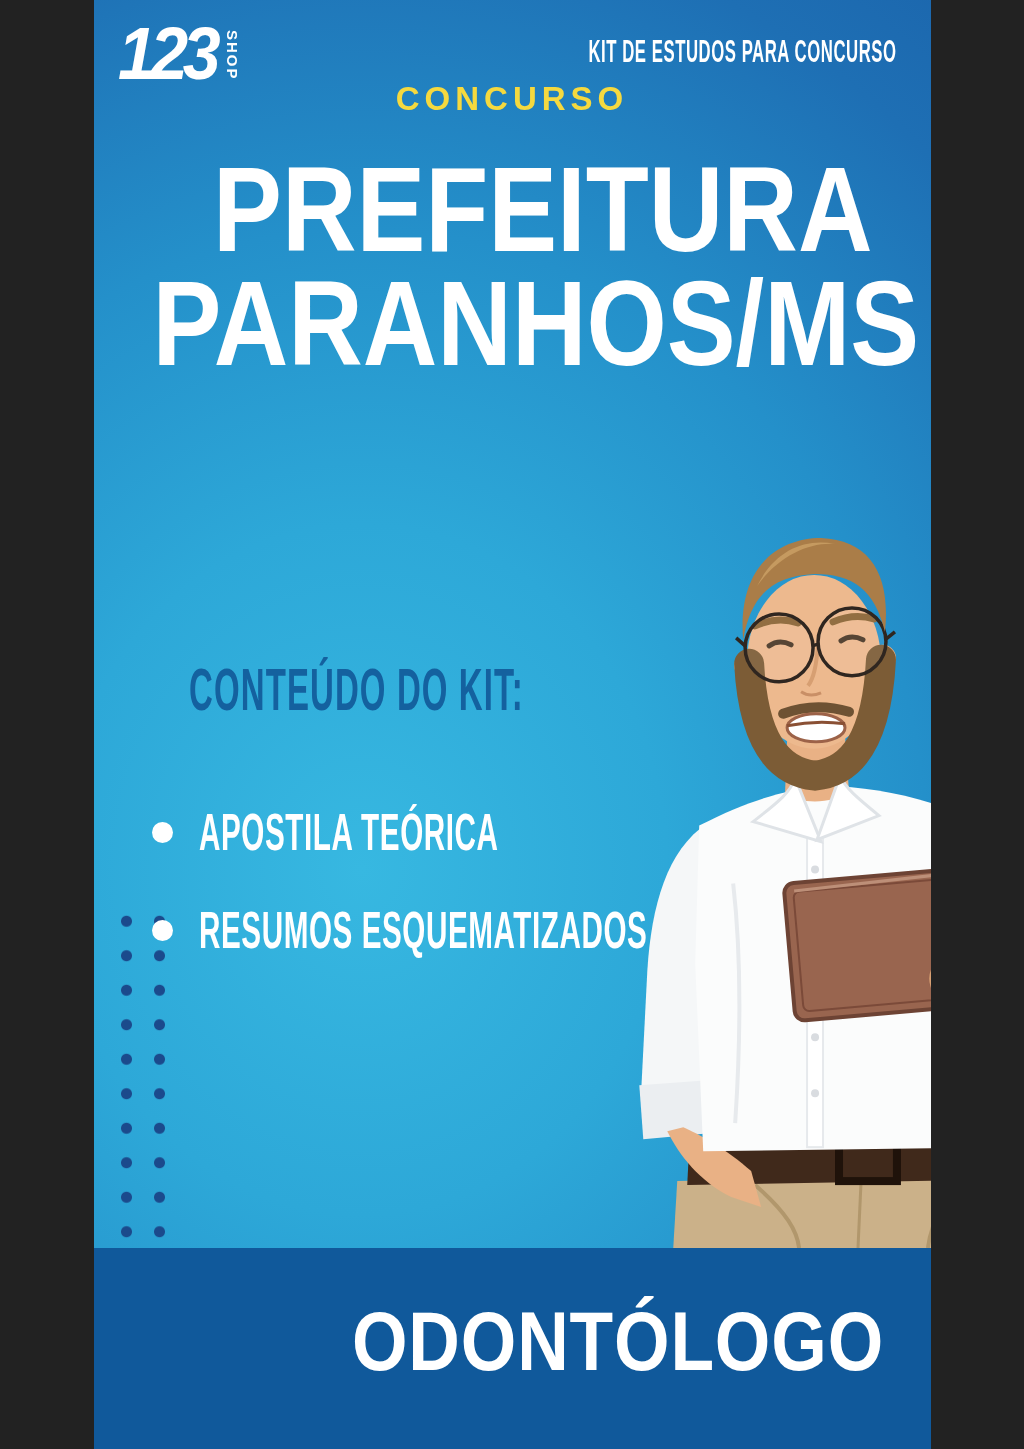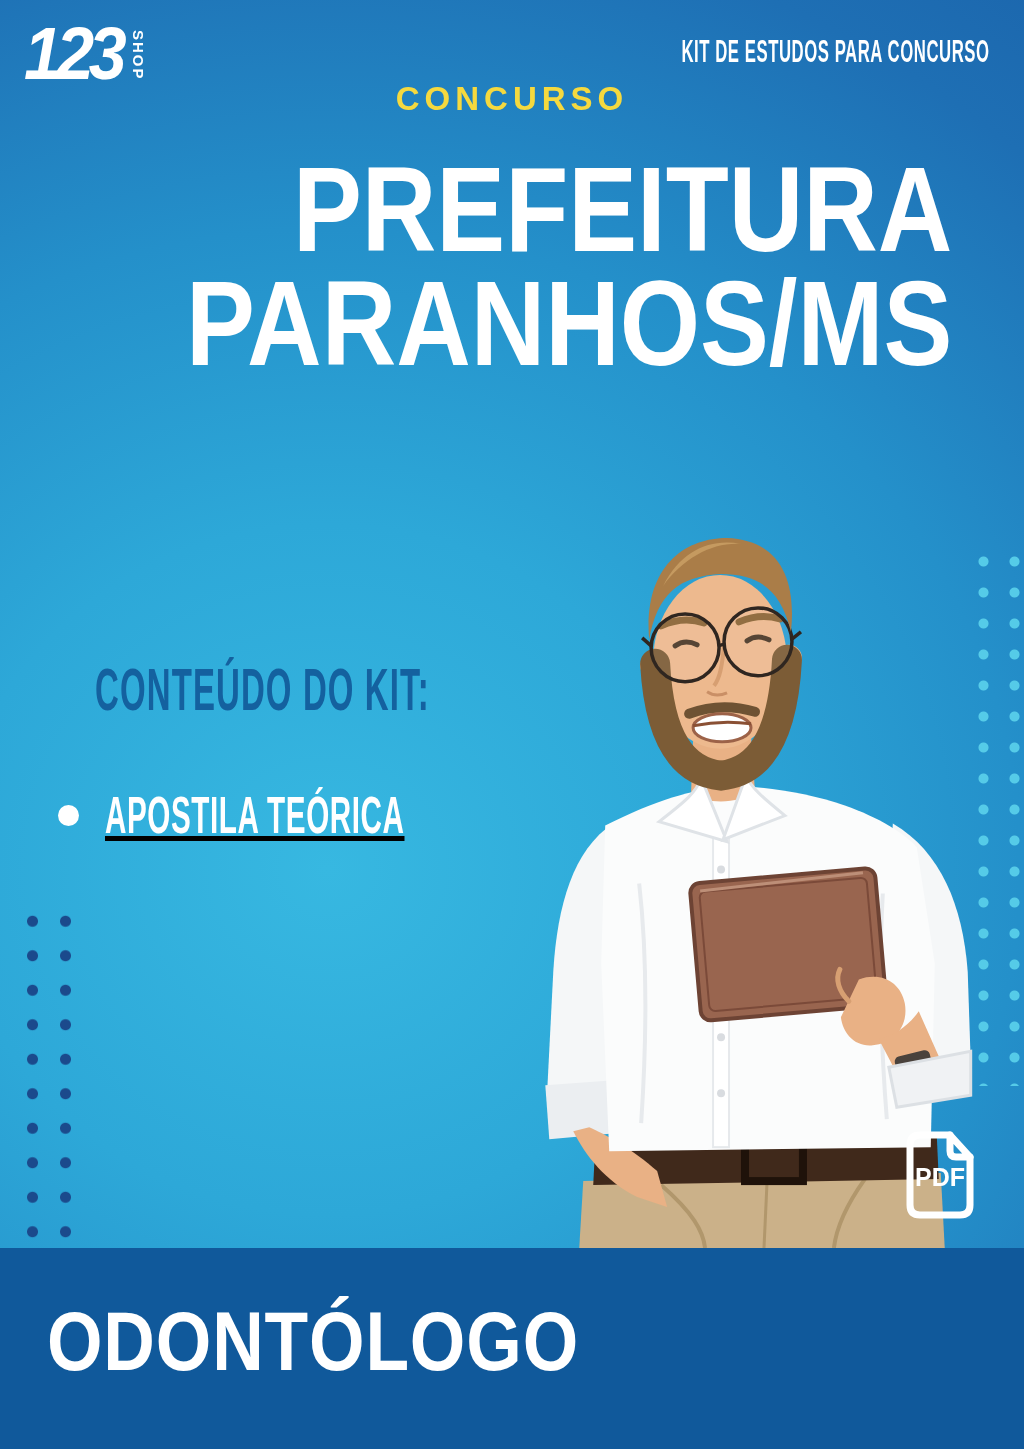--- a/index.html
+++ b/index.html
@@ -1,17 +1,17 @@
 <!DOCTYPE html>
 <html><head>
 <meta charset="utf-8">
 <style>
   html,body{margin:0;padding:0;background:#222;}
   #poster{
-    position:relative;width:1024px;height:1449px;margin:0 auto;overflow:hidden;
+    position:relative;width:837px;height:1449px;margin:0 auto;overflow:hidden;
     font-family:"Liberation Sans",sans-serif;
     background:
       radial-gradient(ellipse 130% 85% at 32% 60%,
         #37B8E1 0%, #2DA8D8 28%, #2490CA 52%, #1E6FB4 78%, #1A60A8 100%);
   }
   .abs{position:absolute;}
 
   
   .logo{left:24px;top:22px;display:flex;align-items:flex-start;color:#fff;}
   .logo-number{
@@ -44,42 +44,42 @@
 
   
   .kit-heading{left:95px;top:655px;color:#14619F;font-size:60px;font-weight:700;white-space:nowrap;}
   .kit-heading span{display:inline-block;transform:scaleX(0.55);transform-origin:left center;letter-spacing:2px;}
 
   
   .kit-row{left:58px;height:64px;display:flex;align-items:center;gap:26px;white-space:nowrap;}
   .kit-row .bullet{width:21px;height:21px;border-radius:50%;background:#fff;flex:0 0 auto;}
   .kit-row .label{color:#fff;font-size:52px;font-weight:700;
     transform:scaleX(0.57);transform-origin:left center;letter-spacing:1px;}
-  .row1{top:783px;text-decoration:underline;} .row2{top:832px;} .row3{top:898px;}
+  .row1{top:800px;} .row2{top:832px;} .row3{top:898px;}
   .row-highlight{top:1100px;left:72px;}
   .row-highlight .bullet{background:#F5D93F;}
   .row-highlight .label{color:#F5D93F;}
 
   
   .dots-left{left:10px;top:896px;width:68px;height:344px;
     background-image:radial-gradient(circle,#1B4A8C 5px,transparent 6px);
     background-size:33px 34.5px;background-position:6px 8px;}
   .dots-right{left:960px;top:540px;width:64px;height:546px;
     background-image:radial-gradient(circle,#55CBE8 4.5px,transparent 5.5px);
     background-size:31px 31px;background-position:8px 6px;}
 
   
   .man{left:543px;top:534px;width:430px;height:714px;}
 
   
   .pdf{left:903px;top:1130px;width:74px;height:90px;}
 
   
   .footer{left:0;top:1248px;width:100%;height:201px;background:#10599B;
-    display:flex;align-items:center;justify-content:flex-start;z-index:6;}
+    display:flex;align-items:center;justify-content:flex-end;z-index:6;}
   .footer-role{color:#fff;font-size:84px;font-weight:700;white-space:nowrap;
     transform:scaleX(0.85);transform-origin:center;letter-spacing:1px;margin-top:-14px;}
 
   .z1{z-index:1}.z2{z-index:2}.z3{z-index:3}
 </style>
 </head>
 <body>
 
 <div id="poster">
 
@@ -179,20 +179,24 @@
 
 
   <div class="abs kit-heading z3">
     <span>CONTEÚDO DO KIT:</span>
   </div>
 
   <div class="abs kit-row row1 z3">
     <span class="bullet"></span>
     <span class="label">APOSTILA TEÓRICA</span>
   </div>
+  <div class="abs kit-row row3 z3">
+    <span class="bullet"></span>
+    <span class="label">RESUMOS ESQUEMATIZADOS</span>
+  </div>
 
   <svg class="abs pdf z3" viewBox="0 0 74 90">
     <path d="M47 5 H17 Q7 5 7 15 V75 Q7 85 17 85 H57 Q67 85 67 75 V27" fill="none" stroke="#FFFFFF" stroke-width="7" stroke-linecap="round" stroke-linejoin="round"></path>
     <path d="M47 5 L67 27 H53 Q47 27 47 21 Z" fill="none" stroke="#FFFFFF" stroke-width="7" stroke-linejoin="round"></path>
     <text x="37" y="56" text-anchor="middle" fill="#FFFFFF" font-family="Liberation Sans, sans-serif" font-size="25" font-weight="800">PDF</text>
   </svg>
 
   <div class="abs footer">
     <span class="footer-role">ODONTÓLOGO</span>
   </div>

